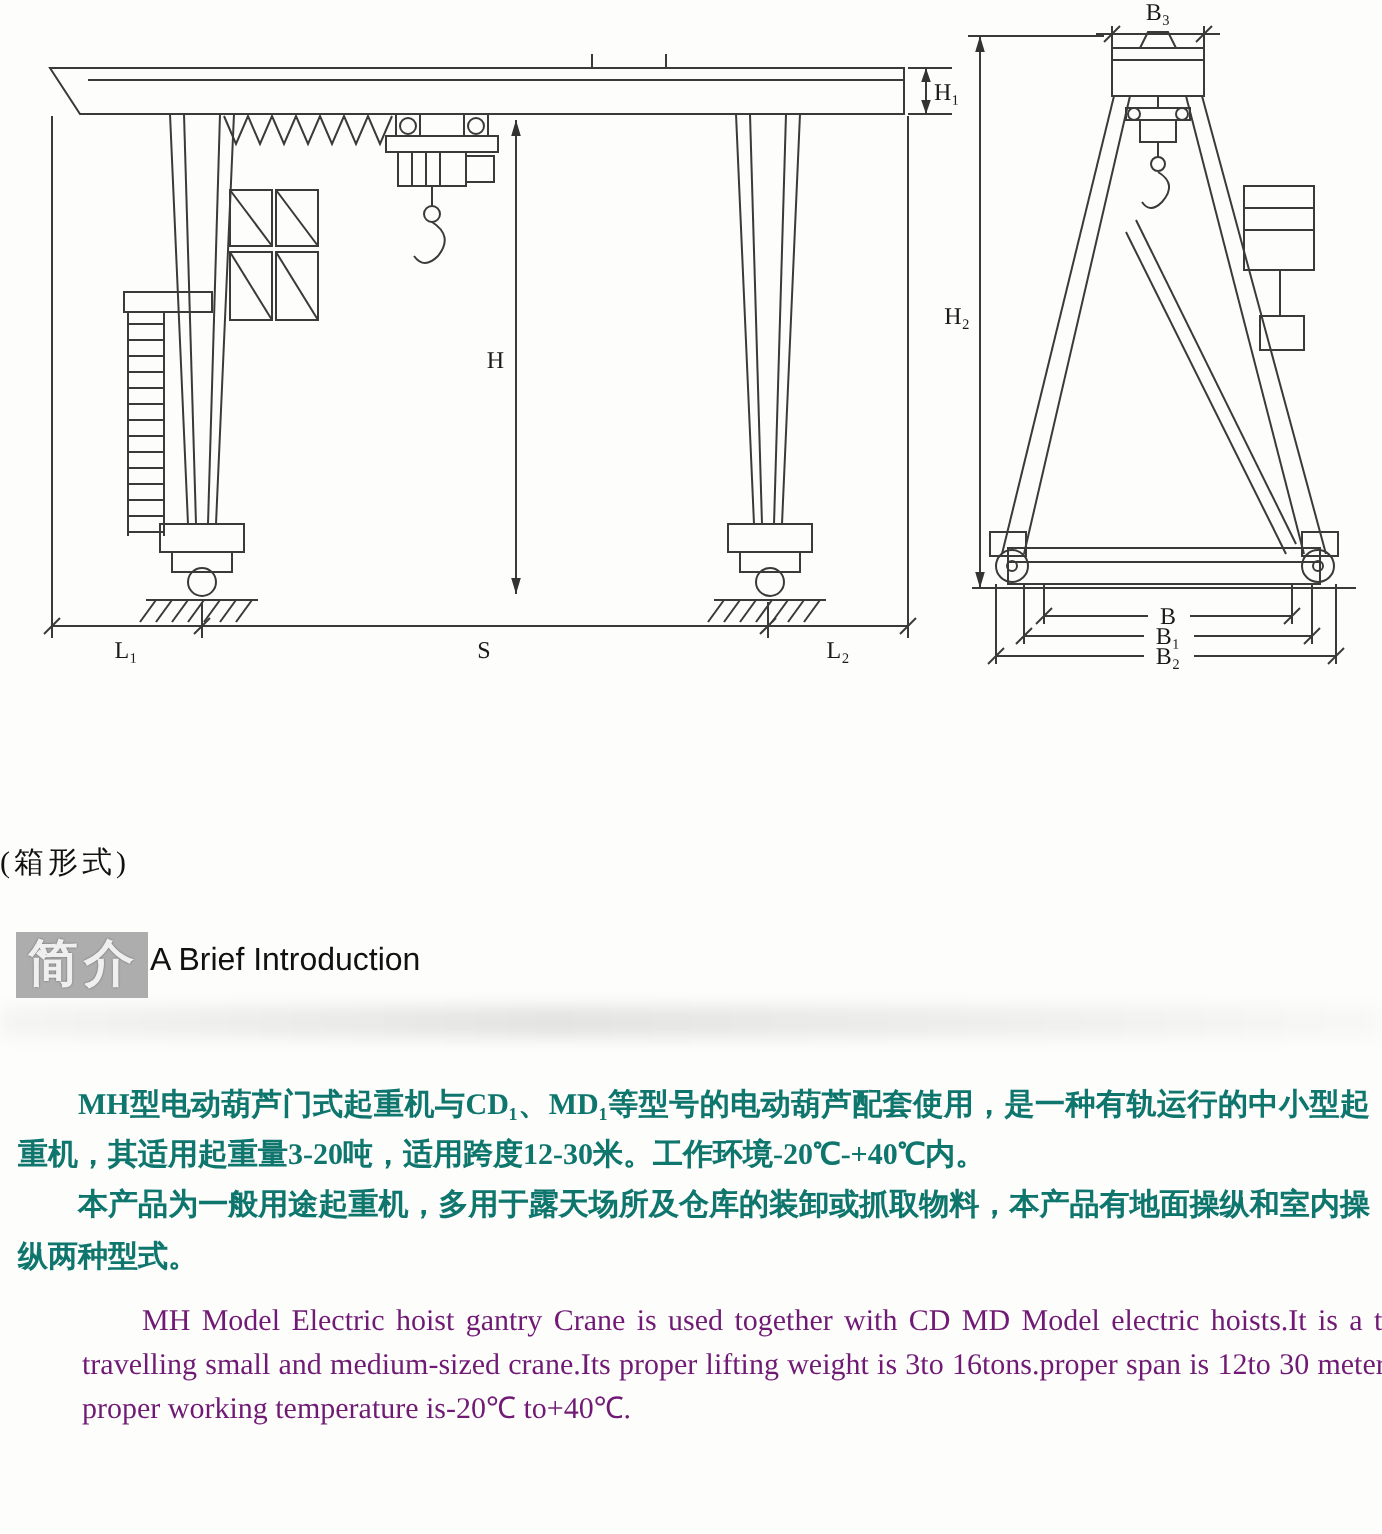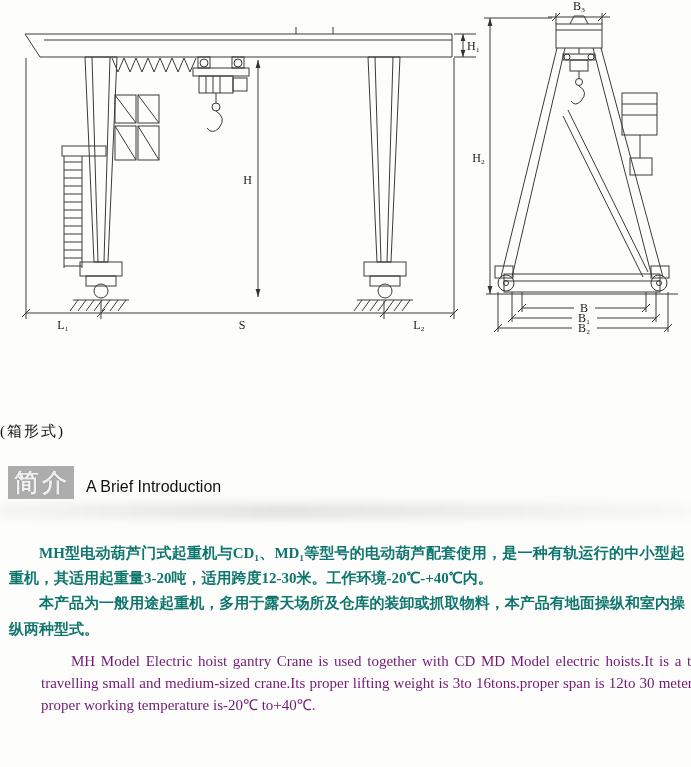--- a/index.html
+++ b/index.html
@@ -15,21 +15,21 @@
   svg .arrow { fill:#333; stroke:none; }
   .caption {
     position:absolute; top:422px; left:0; width:645px; text-align:left;
     font-size:15px; letter-spacing:2px; color:#111;
   }
   .smudge {
     position:absolute; top:503px; left:0; width:691px; height:16px;
     background:linear-gradient(to right, rgba(0,0,0,0.03), rgba(0,0,0,0.10) 40%, rgba(0,0,0,0.02));
     filter:blur(4px);
   }
-  .intro { position:absolute; top:466px; left:8px; display:flex; align-items:flex-end; gap:12px; }
+  .intro { position:absolute; top:466px; left:8px; display:flex; align-items:center; gap:1px; }
   .stamp {
     display:inline-block; background:#adadad; color:#efefef;
     font-family:"Liberation Sans", sans-serif; font-weight:bold;
     font-size:25px; line-height:1.1; padding:3px 4px 2px 6px; letter-spacing:3px;
     text-shadow:0 0 1px #5a5a5a;
   }
   .intro-title { font-family:"Liberation Sans", sans-serif; font-size:16px; color:#111; padding-bottom:3px; }
   .cn {
     position:absolute; top:541px; left:9px; width:676px;
     font-size:15px; font-weight:bold; line-height:1.68; text-align:justify; color:#0f766e;

